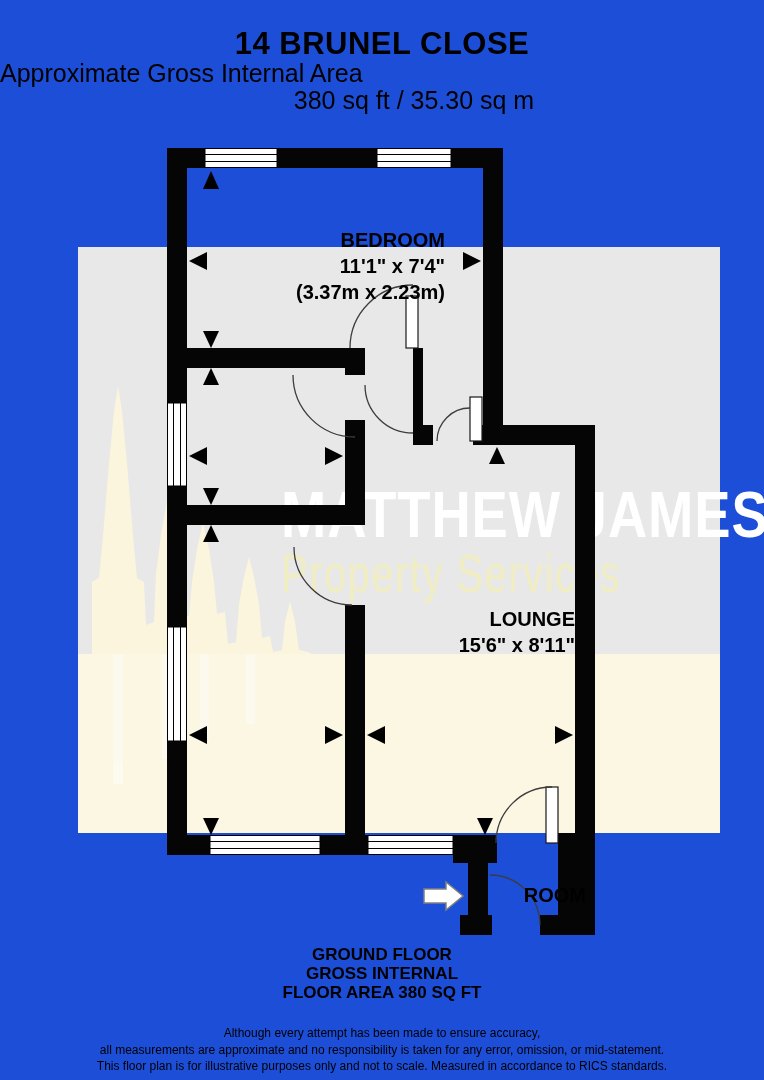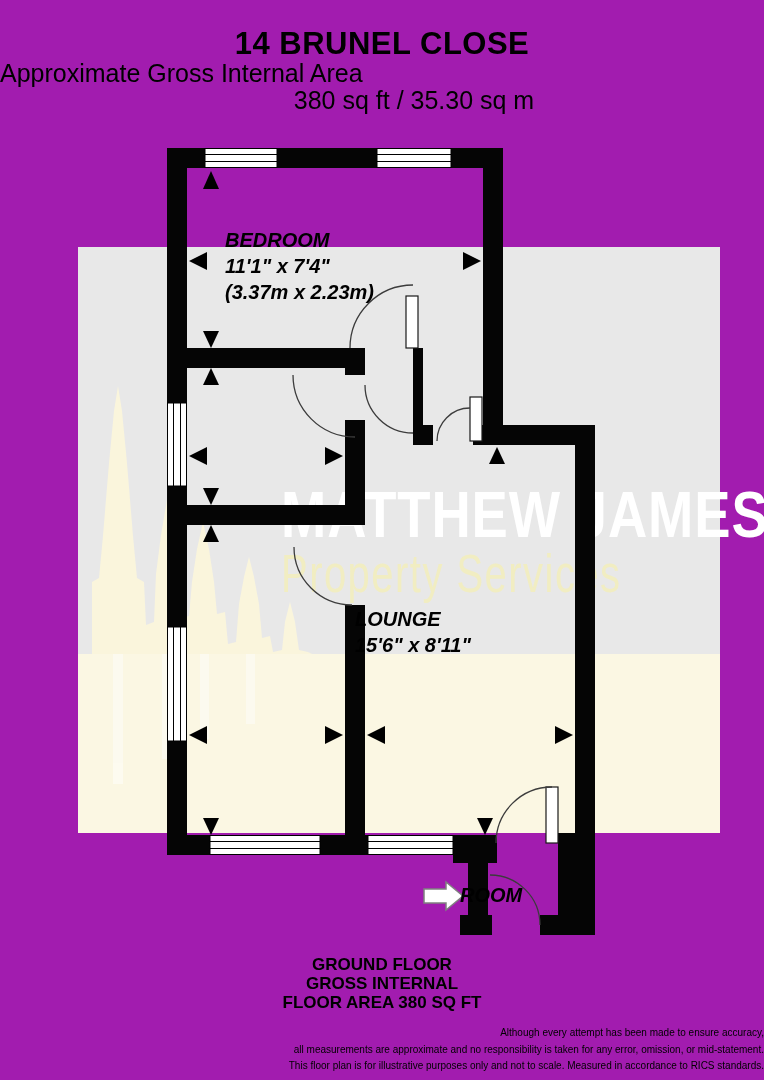--- a/index.html
+++ b/index.html
@@ -1,17 +1,17 @@
 <!DOCTYPE html>
 <html><head>
 <meta charset="utf-8">
 <style>
   html,body{margin:0;padding:0;background:#fff;}
   .page{
-    position:relative;width:764px;height:1080px;background:#a21caf;
+    position:relative;width:764px;height:1080px;background:#1d4ed8;
     font-family:"Liberation Sans",sans-serif;overflow:hidden;color:#000;
   }
   .abs{position:absolute;}
   
   .title{left:0;top:26px;width:764px;text-align:center;font-size:31px;font-weight:700;letter-spacing:.5px;}
   .subtitle{left:0;top:59px;width:764px;text-align:left;font-size:25px;}
   .area-line{left:0;top:86px;width:764px;text-align:center;font-size:25px;margin-left:32px;}
   
   .band-gray{left:78px;top:247px;width:642px;height:407px;background:#e8e8e8;}
   .band-cream{left:78px;top:654px;width:642px;height:179px;background:#fbf7e3;}
@@ -19,31 +19,31 @@
     left:281px;top:478px;font-size:64px;font-weight:700;color:#ffffff;
     transform:scaleX(.85);transform-origin:left top;white-space:nowrap;letter-spacing:1px;
   }
   .wm-tagline{
     left:281px;top:542px;font-size:54px;font-weight:400;color:#f1edc2;
     transform:scaleX(.74);transform-origin:left top;white-space:nowrap;letter-spacing:2px;
   }
   
   .layer{left:0;top:0;width:764px;height:1080px;}
   
-  .room-label{position:absolute;text-align:left;font-weight:700;font-size:20px;line-height:26px;white-space:nowrap;font-style:italic;}
+  .room-label{position:absolute;text-align:right;font-weight:700;font-size:20px;line-height:26px;white-space:nowrap;}
   .room-label .rname{white-space:normal;}
   .lbl-bedroom{left:225px;top:227px;width:220px;}
   .lbl-shower{left:185px;top:394px;width:160px;}
   .lbl-shower .rname{max-width:120px;margin:0 auto;}
   .lbl-kitchen{left:155px;top:649px;width:220px;}
   .lbl-lounge{left:355px;top:606px;width:220px;}
   .lbl-porch{left:460px;top:882px;width:126px;}
   
-  .floor-summary{left:262px;top:945px;width:240px;text-align:center;font-size:17px;font-weight:700;line-height:19px;margin-top:10px;}
-  .disclaimer{left:0;top:1025px;width:764px;text-align:right;font-size:10px;line-height:16.5px;}
+  .floor-summary{left:262px;top:945px;width:240px;text-align:center;font-size:17px;font-weight:700;line-height:19px;}
+  .disclaimer{left:0;top:1025px;width:764px;text-align:center;font-size:12px;line-height:16.5px;}
 </style>
 </head>
 <body>
 
 <div class="page">
 
   <div class="abs title">14 BRUNEL CLOSE</div>
   <div class="abs subtitle">Approximate Gross Internal Area</div>
   <div class="abs area-line">380 sq ft / 35.30 sq m</div>
 

